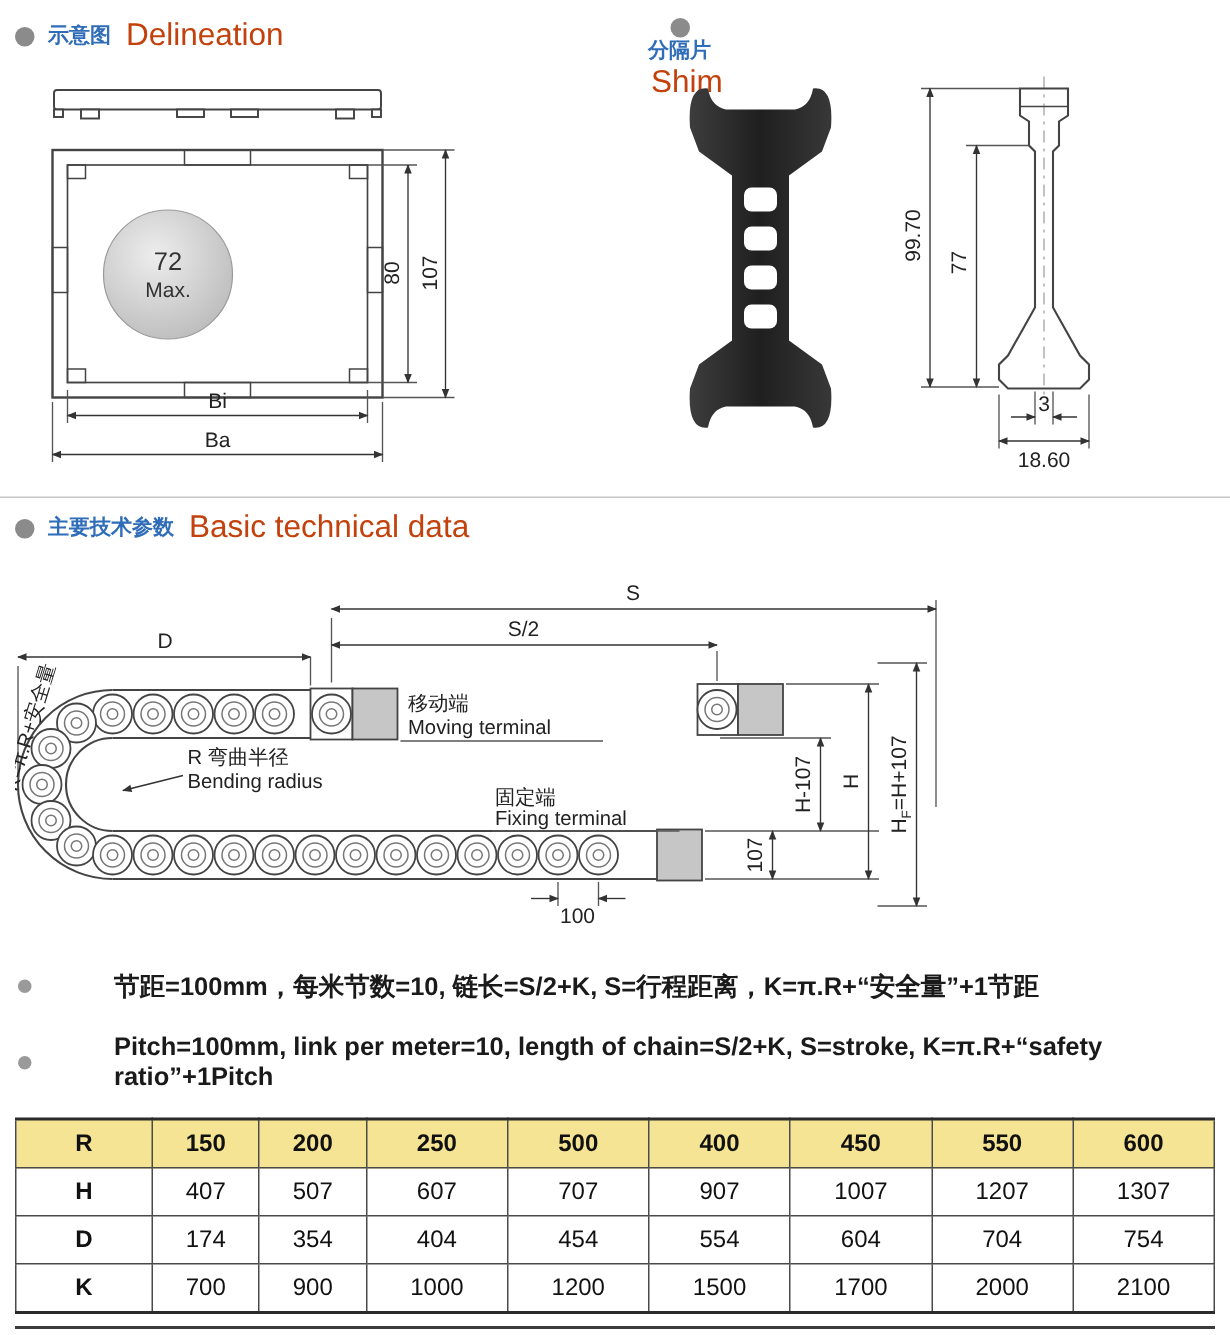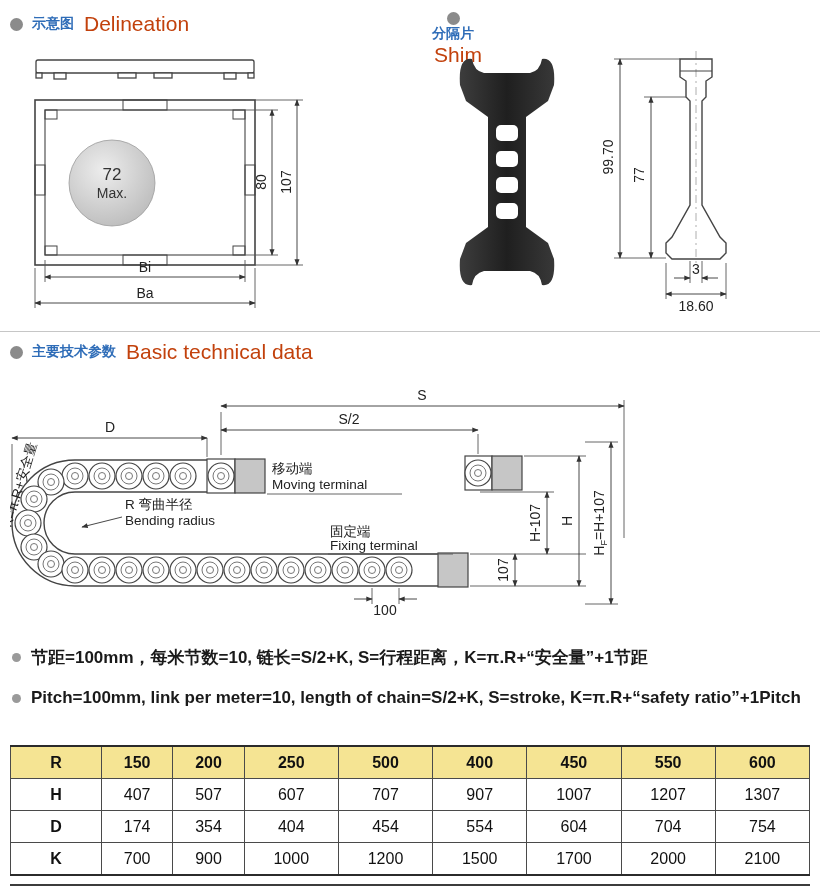--- a/index.html
+++ b/index.html
@@ -9,21 +9,21 @@
   .bullet{width:13px;height:13px;border-radius:50%;background:#8b8b8b;display:inline-block;
           margin-right:9px;flex:0 0 auto;}
   .zh-title{font-size:14px;font-weight:bold;color:#2f6db8;margin-right:10px;}
   .en-title{font-size:21px;color:#c2410c;}
   .divider{position:absolute;left:0;top:331px;width:820px;height:1px;background:#c6c6c6;}
   .bottom-rule{position:absolute;left:10px;top:884px;width:800px;height:2px;background:#3c3c3c;}
   .drawing{position:absolute;}
   svg{font-family:"Liberation Sans",sans-serif;}
   .dim{font-size:14px;fill:#222;}
   .lbl{font-size:13.5px;fill:#222;}
-  .note-line{position:absolute;display:flex;align-items:center;font-size:17px;font-weight:bold;color:#1a1a1a;}
+  .note-line{position:absolute;display:flex;align-items:center;font-size:17px;font-weight:bold;color:#1a1a1a;gap:45px;}
   .note-bullet{width:9px;height:9px;border-radius:50%;background:#9a9a9a;display:inline-block;
                margin-right:10px;flex:0 0 auto;}
   table.datatable{position:absolute;left:10px;top:745px;width:800px;border-collapse:collapse;
                   font-size:16px;color:#111;border-top:2px solid #2b2b2b;border-bottom:2px solid #2b2b2b;}
   table.datatable td{border:1px solid #4a4a4a;text-align:center;height:31px;padding:0;}
   table.datatable tr.hdr td{background:#f5e493;font-weight:bold;}
   table.datatable td.rowlabel{width:90px;font-weight:bold;}
 </style>
 </head>
 <body>

